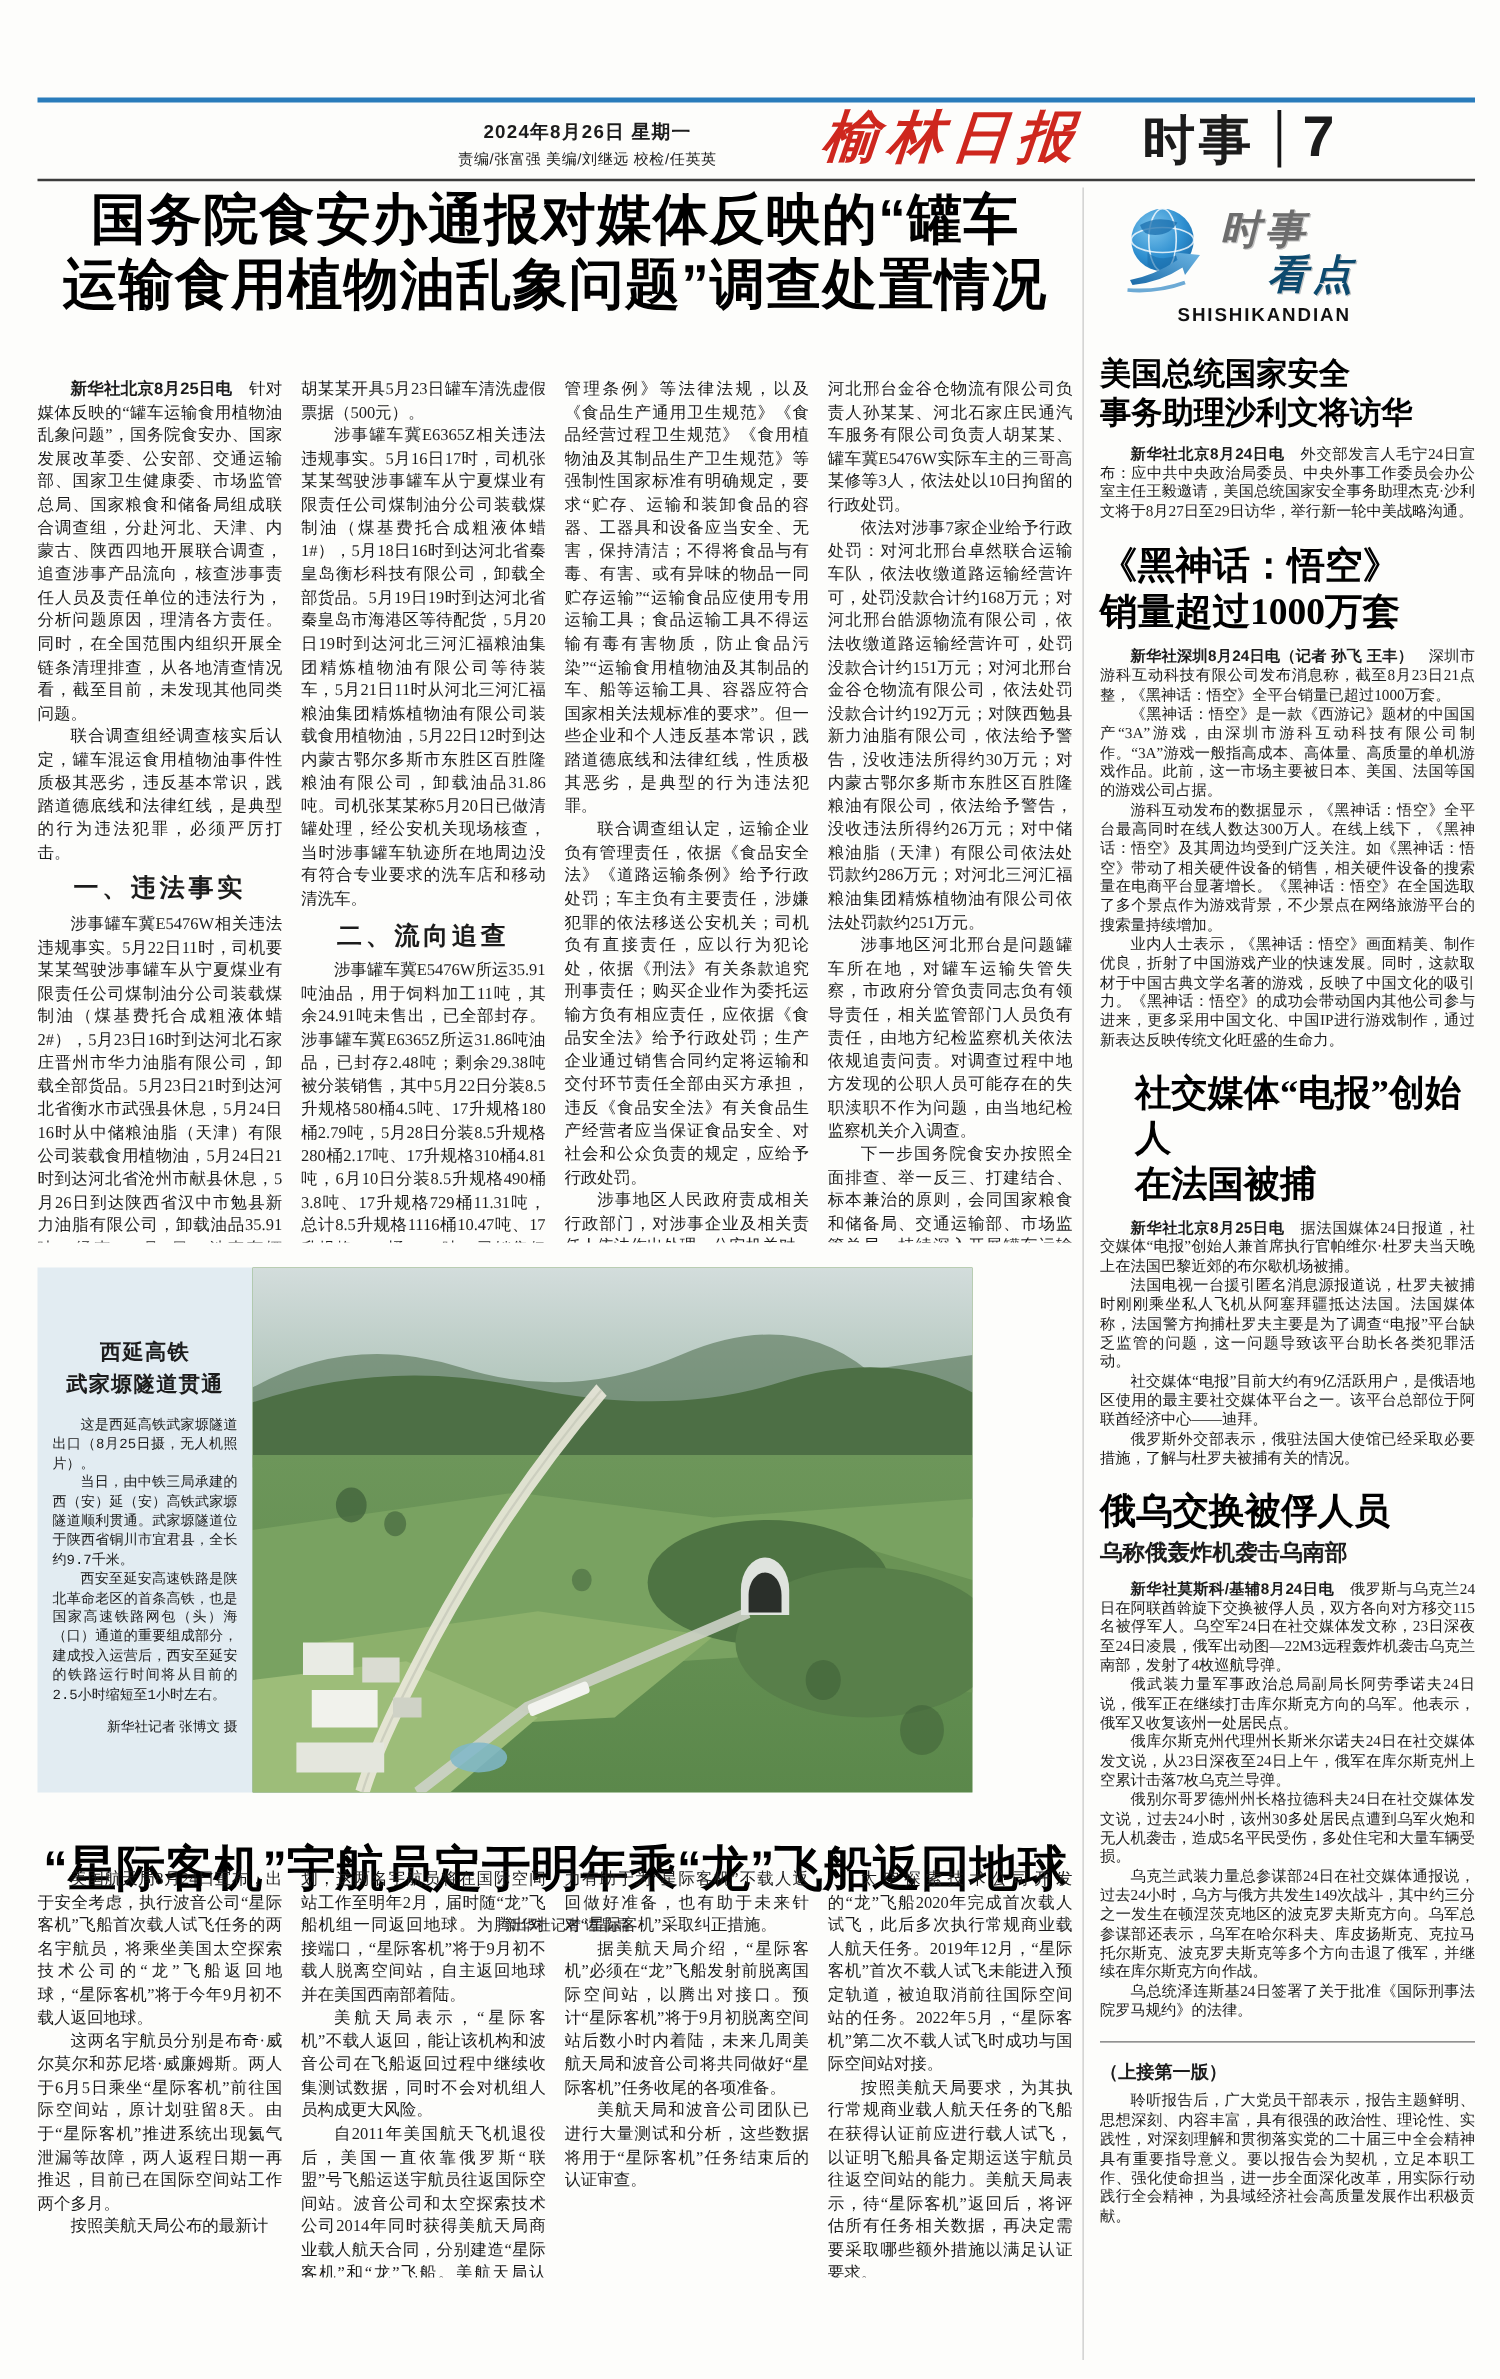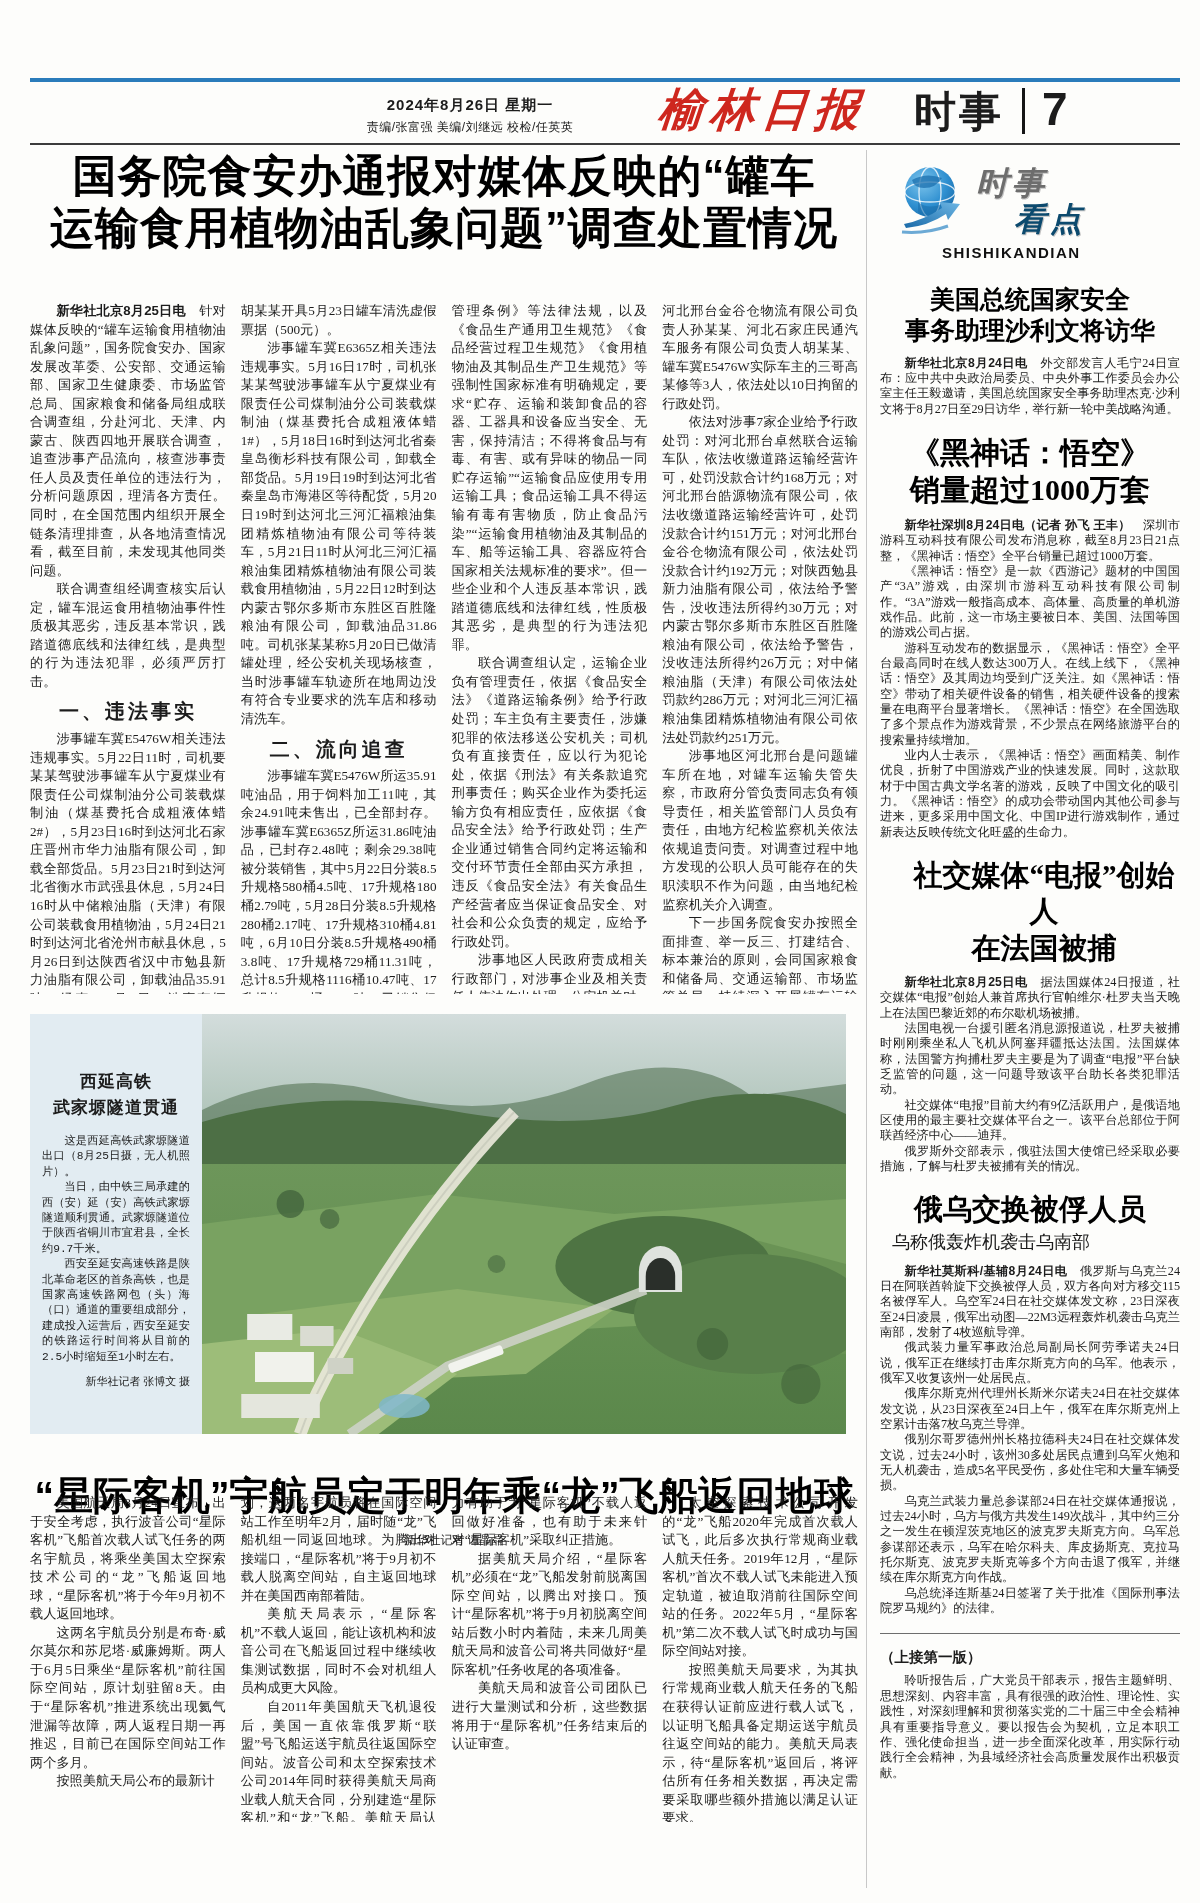--- a/index.html
+++ b/index.html
@@ -28,21 +28,21 @@
   .cols{display:flex;gap:15px;}
   .main-cols{position:absolute;left:30px;top:302px;width:828px;height:692px;}
   .bottom-cols{position:absolute;left:30px;top:1494px;width:828px;height:328px;}
   .col{flex:1 1 0;overflow:hidden;text-align:justify;font-size:13.2px;line-height:18.55px;}
   .col p{margin:0;text-indent:2em;}
   .col p.cont{text-indent:0;}
   b.lead{font-family:"Liberation Sans","DejaVu Sans",sans-serif;font-weight:700;}
   .col-head{font-family:Liberation Serif, serif;font-weight:900;font-size:20px;
             text-align:center;margin:11px 0 9px;letter-spacing:3px;}
   
-  .photo-block{position:absolute;left:30px;top:1014px;width:816px;height:420px;margin:0;display:flex;}
+  .photo-block{position:absolute;left:30px;top:1014px;width:748px;height:420px;margin:0;display:flex;}
   .caption-box{width:172px;background:#e2ecf2;box-sizing:border-box;padding:55px 12px 10px;
                display:flex;flex-direction:column;}
   .caption-title{font-family:"Liberation Sans","DejaVu Sans",sans-serif;font-weight:900;font-size:17px;
                  line-height:26px;text-align:center;white-space:pre-line;margin-bottom:13px;letter-spacing:1px;}
   .caption-body{font-size:11.2px;line-height:15.4px;text-align:justify;font-family:Liberation Mono, monospace;}
   .caption-body p{margin:0;text-indent:2em;}
   .caption-credit{font-size:11px;text-align:right;margin-top:9px;}
   .photo{flex:1;position:relative;overflow:hidden;background:#6f9a5e;}
   .photo svg{display:block;width:100%;height:100%;}
   
@@ -56,27 +56,27 @@
   .logo{position:relative;height:112px;margin:12px 0 10px 16px;}
   .logo-cn1{position:absolute;left:80px;top:0px;font-family:"Liberation Sans","DejaVu Sans",sans-serif;
             font-weight:900;font-style:italic;font-size:32px;color:#6d6d6d;letter-spacing:4px;
             text-shadow:1px 1px 0 #c2c2c2;}
   .logo-cn2{position:absolute;left:118px;top:36px;font-family:"Liberation Sans","DejaVu Sans",sans-serif;
             font-weight:900;font-style:italic;font-size:32px;color:#0c4a6e;letter-spacing:4px;
             text-shadow:1px 1px 0 #c2c2c2;}
   .logo-roman{position:absolute;left:46px;top:82px;font-family:"Liberation Sans","DejaVu Sans",sans-serif;
               font-weight:700;font-size:15px;letter-spacing:1.5px;color:#111;}
   .sb{margin-bottom:17px;}
-  .sb h3{margin:0 0 9px;font-weight:900;color:#000;white-space:pre-line;line-height:1.25;text-align:center;}
+  .sb h3{margin:0 0 9px;font-weight:900;color:#000;white-space:pre-line;line-height:1.25;}
   .sb1 h3{font-size:25px;}
   .sb2 h3{font-size:30px;}
   .sb3 h3{font-size:29px;margin-left:28px;}
   .sb4 h3{font-size:29px;margin-bottom:2px;}
-  .sb-subtitle{font-family:"Liberation Sans","DejaVu Sans",sans-serif;font-weight:400;font-size:18px;
-               margin:2px 12px 10px;}
+  .sb-subtitle{font-family:"Liberation Sans","DejaVu Sans",sans-serif;font-weight:700;font-size:18px;
+               margin:2px 0 10px;}
   .sb-body{font-size:12.2px;line-height:15.35px;text-align:justify;}
   .sb-body p{margin:0;text-indent:2em;}
   .sb-divider{height:1px;background:#6d6d6d;margin:16px 0 14px;}
   .cont-head{font-family:"Liberation Sans","DejaVu Sans",sans-serif;font-weight:700;font-size:14.5px;
              margin-bottom:6px;}
 </style>
 </head>
 <body>
 
 <div class="page">

